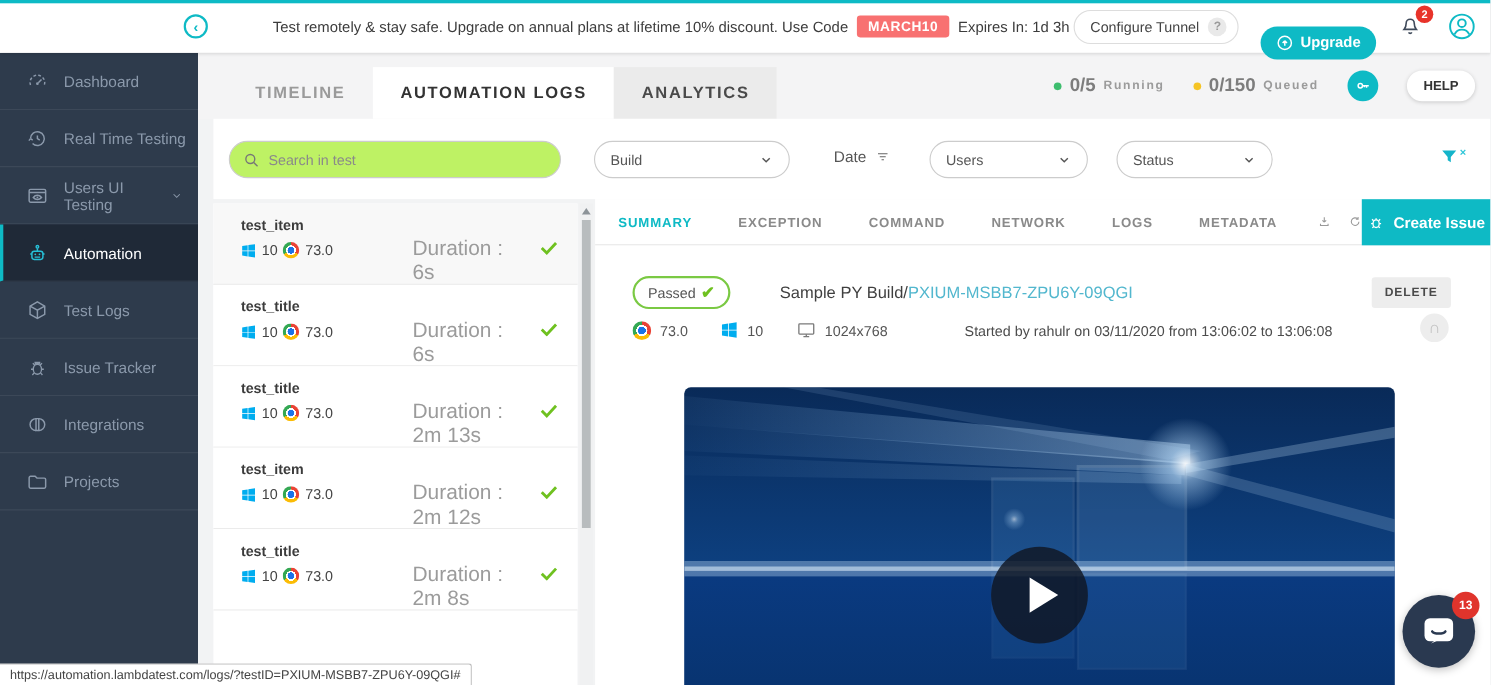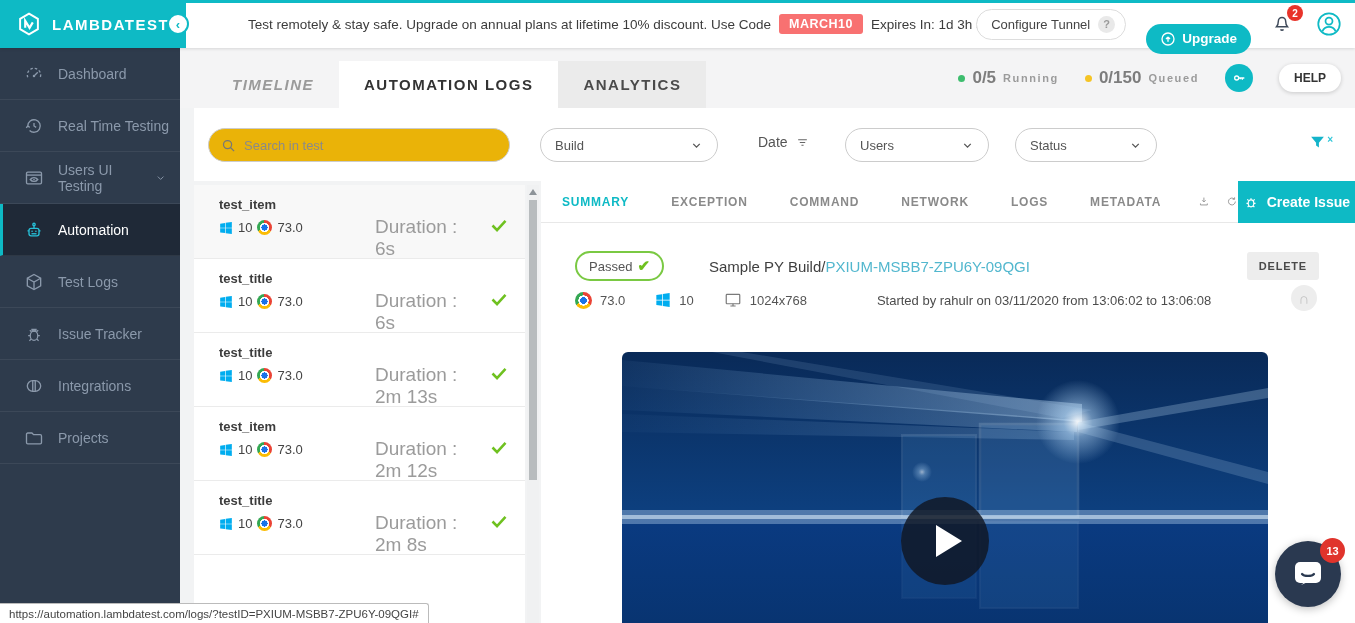--- a/index.html
+++ b/index.html
@@ -30,34 +30,34 @@
   .sidebar { position:absolute; left:0; top:48px; width:180px; height:575px; background:#2e3b4c; z-index:20; }
   .side-item { height:52px; display:flex; align-items:center; gap:14px; padding-left:24px; color:#8b99ab; font-size:14px; border-bottom:1px solid rgba(255,255,255,.07); cursor:pointer; }
   .side-item .sicon { width:20px; height:20px; flex:0 0 20px; }
   .side-item.active { background:#1f2937; color:#fff; border-left:3px solid #0ebac5; padding-left:21px; }
   .side-item.active .sicon { color:#27c0d8; }
   .side-item .chev { margin-left:auto; margin-right:14px; width:14px; height:14px; }
 
   
   .tabstrip { position:absolute; left:180px; top:48px; width:1175px; height:60px; background:#f4f4f5; display:flex; align-items:flex-end; }
   .main-tab { height:47px; display:flex; align-items:center; padding:0 25px; font-size:15px; font-weight:bold; letter-spacing:1.5px; color:#9a9a9a; cursor:pointer; }
-  .main-tab:first-child { margin-left:27px;font-style:italic; }
+  .main-tab:first-child { margin-left:27px; }
   .main-tab.active { background:#fff; color:#333; }
   .main-tab.shaded { background:#ebebeb; color:#4a4a4a; }
   .strip-right { margin-left:auto; height:60px; display:flex; align-items:center; gap:26px; padding-right:14px; }
   .stat { display:flex; align-items:center; gap:7px; }
   .stat .dot { width:7px; height:7px; border-radius:50%; }
   .stat .num { font-size:17px; font-weight:bold; color:#7d7d7d; }
   .stat .lbl { font-size:11px; letter-spacing:1.6px; color:#9b9b9b; font-weight:bold; }
   .key-btn { width:28px; height:28px; border-radius:50%; background:#0ebac5; display:flex; align-items:center; justify-content:center; }
   .help-btn { background:#fff; border-radius:16px; padding:7px 15px; font-size:12px; font-weight:bold; color:#333; box-shadow:0 1px 4px rgba(0,0,0,.18); }
 
   
   .filterbar { position:absolute; left:194px; top:108px; width:1161px; height:73px; background:#fff; z-index:5; }
-  .search-pill { position:absolute; left:14px; top:20px; width:302px; height:34px; border:1px solid #ccc; border-radius:17px; display:flex; align-items:center; padding:0 12px; gap:8px; color:#8a8a8a; background:#eab308; }
+  .search-pill { position:absolute; left:14px; top:20px; width:302px; height:34px; border:1px solid #ccc; border-radius:17px; display:flex; align-items:center; padding:0 12px; gap:8px; color:#8a8a8a; background:#bef264; }
   .search-pill input { border:none; outline:none; flex:1; font-size:13px; color:#555; font-family:"Liberation Sans",sans-serif; background:transparent; }
   .search-pill input::placeholder { color:#8a8a8a; }
   .select-pill { position:absolute; top:20px; height:34px; border:1px solid #ccc; border-radius:17px; display:flex; align-items:center; justify-content:space-between; padding:0 14px; font-size:13px; color:#555; background:#fff; cursor:pointer; }
   .sel-build { left:346px; width:178px; }
   .sel-users { left:651px; width:144px; }
   .sel-status { left:821px; width:142px; }
   .date-ctl { position:absolute; left:564px; top:26px; display:flex; align-items:center; gap:7px; font-size:14px; color:#555; cursor:pointer; }
   .funnel-ctl { position:absolute; right:22px; top:26px; display:flex; align-items:flex-start; gap:1px; cursor:pointer; }
   .funnel-x { color:#2ec6d8; font-size:10px; font-weight:bold; }
 
@@ -136,27 +136,20 @@
             <path d="M18 16H6c1.2-1.3 2-2.4 2-6a4 4 0 0 1 8 0c0 3.6.8 4.7 2 6z"></path>
             <path d="M10.4 19a1.8 1.8 0 0 0 3.2 0"></path>
           </svg>
         <span class="bell-badge">2</span>
       </div>
       <svg class="avatar-btn" viewBox="0 0 24 24" fill="none" stroke="currentColor" stroke-width="1.5">
           <circle cx="12" cy="12" r="9.2"></circle>
           <circle cx="12" cy="9.5" r="3"></circle>
           <path d="M6.3 18.3c1.1-2.6 3.2-3.8 5.7-3.8s4.6 1.2 5.7 3.8"></path>
         </svg>
-    </div>
-    <div class="logo-block">
-      <svg class="logo-mark" viewBox="0 0 24 24" fill="none" stroke="#fff" stroke-width="1.8">
-          <path d="M12 2.5l8.2 4.7v9.6L12 21.5l-8.2-4.7V7.2z"></path>
-          <path d="M8.5 15.5V9l4 6.5 3-5" stroke-width="2"></path>
-        </svg>
-      <span class="logo-text">LAMBDATEST</span>
     </div>
     <div class="collapse-btn">‹</div>
   </div>
   <div class="topline"></div>
 
   <div class="sidebar">
     <div class="side-item">
       <svg class="sicon" viewBox="0 0 24 24" fill="none" stroke="currentColor" stroke-width="1.6">
           <path d="M4.5 16a8 8 0 1 1 15 0" stroke-dasharray="3 2.4"></path>
           <circle cx="12" cy="14.5" r="1.5" fill="currentColor" stroke="none"></circle>

